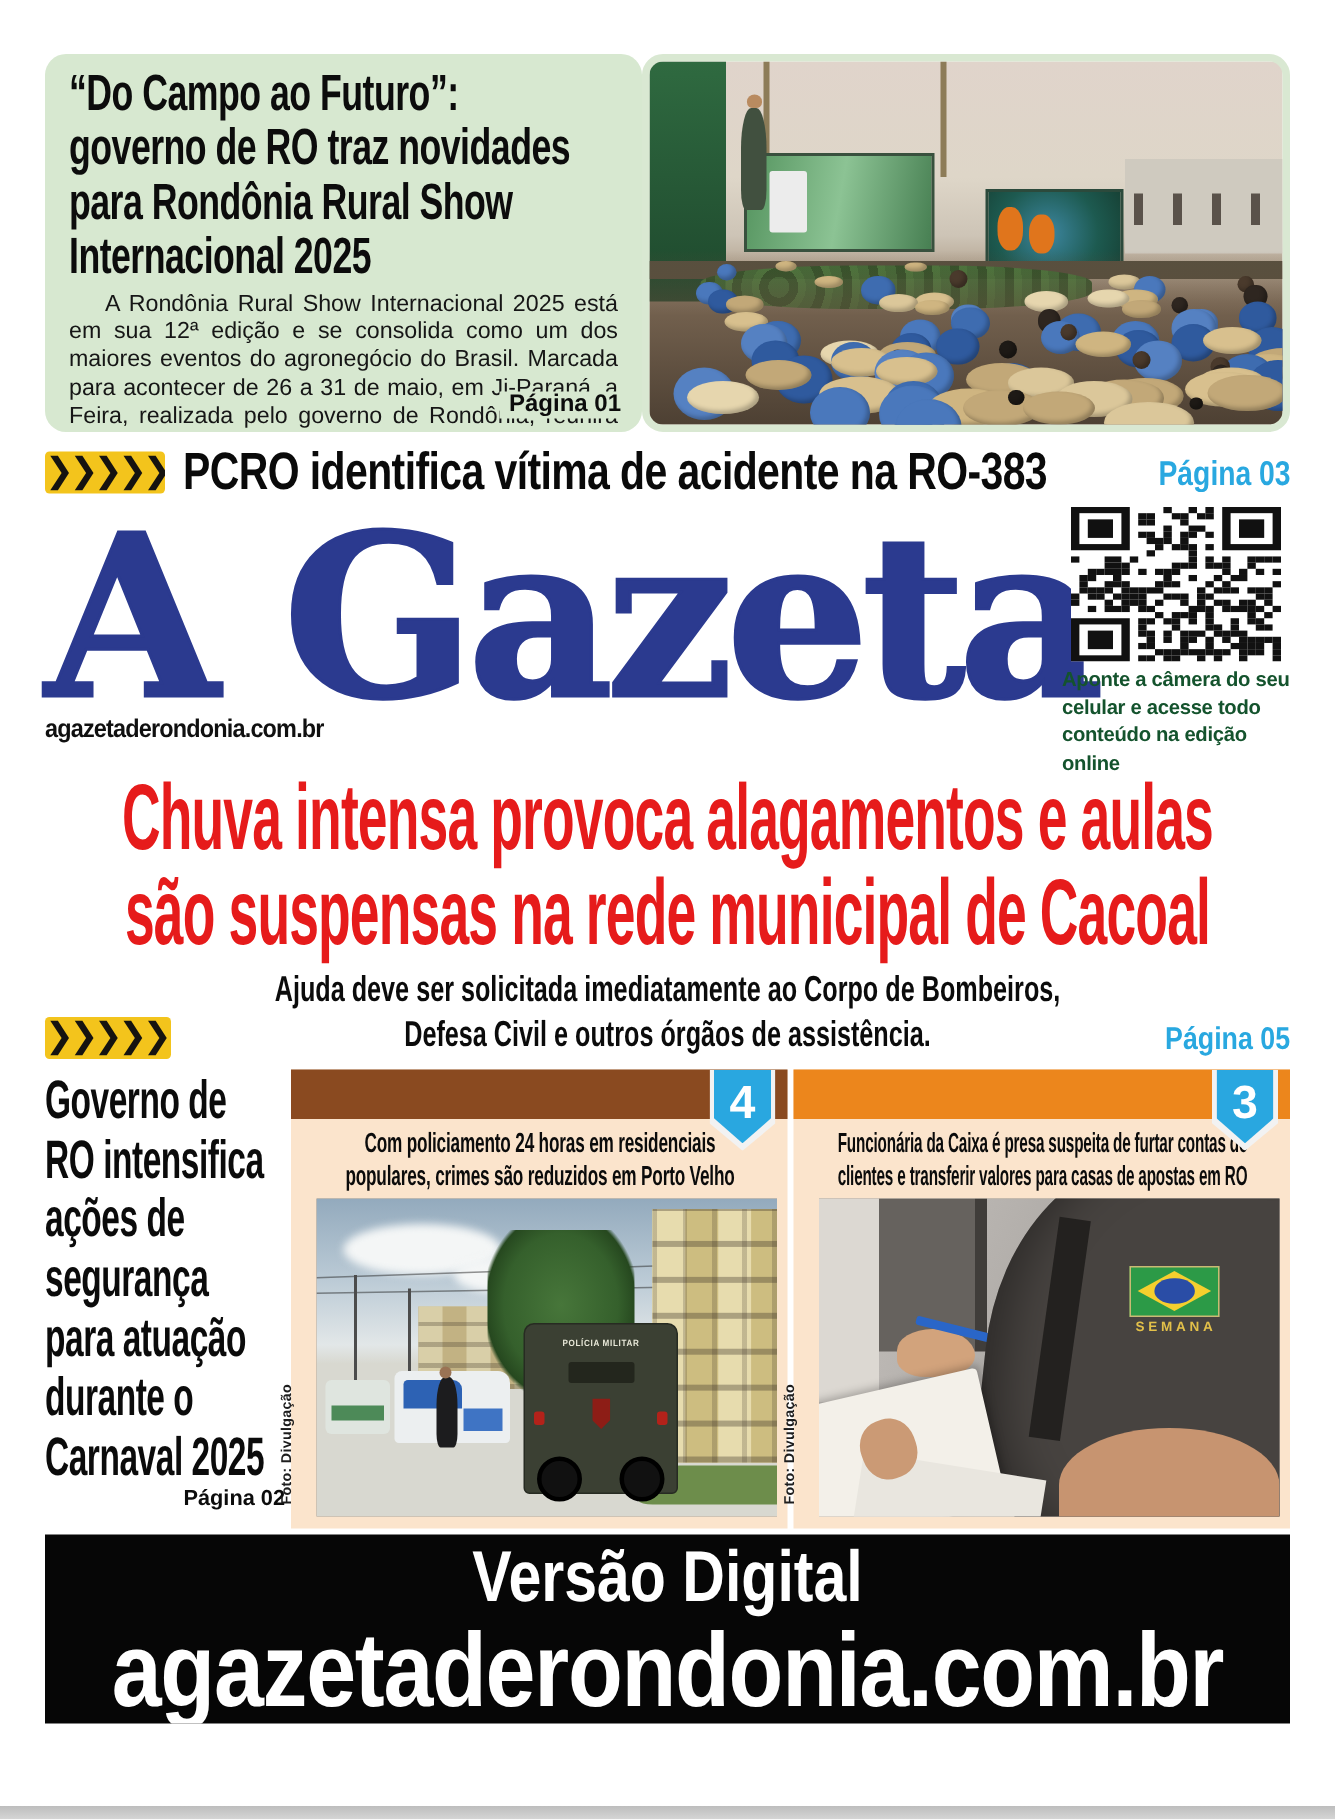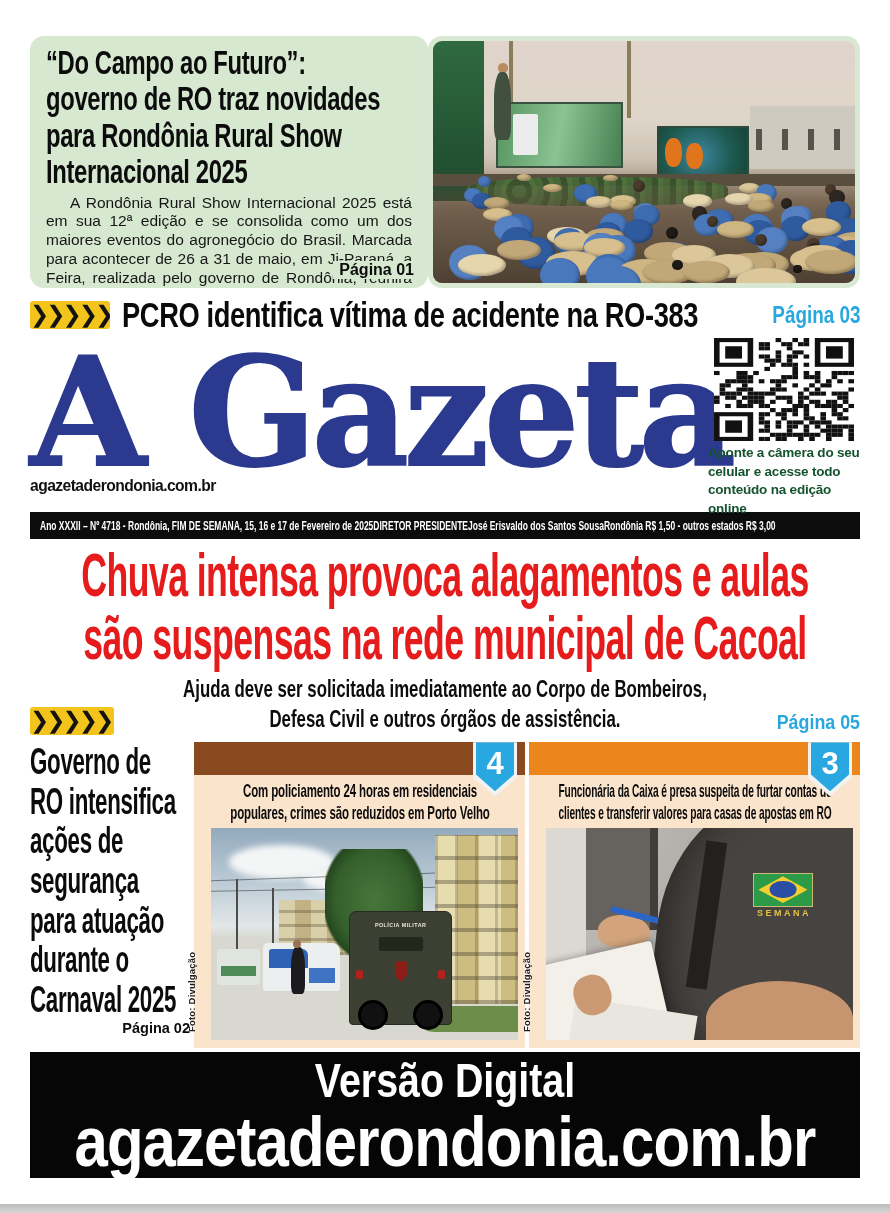--- a/index.html
+++ b/index.html
@@ -539,28 +539,20 @@
             <rect x="19" y="1" width="5" height="5" fill="#fff"></rect>
             <rect x="20" y="2" width="3" height="3" fill="#111"></rect>
             <rect x="0" y="18" width="7" height="7" fill="#111"></rect>
             <rect x="1" y="19" width="5" height="5" fill="#fff"></rect>
             <rect x="2" y="20" width="3" height="3" fill="#111"></rect>
           </svg>
         <div class="qr-caption">Aponte a câmera do seu celular e acesse todo conteúdo na edição online</div>
       </div>
     </section>
 
-    <section class="info-bar">
-      <div class="info-inner">
-        <span>Ano XXXII – Nº 4718 - Rondônia, FIM DE SEMANA, 15, 16 e 17 de Fevereiro de 2025</span>
-        <span>DIRETOR PRESIDENTE</span>
-        <span>José Erisvaldo dos Santos Sousa</span>
-        <span>Rondônia R$ 1,50 -  outros estados R$ 3,00</span>
-      </div>
-    </section>
 
     <section class="lead">
       <div class="lead-headline">Chuva intensa provoca alagamentos e aulas
 são suspensas na rede municipal de Cacoal</div>
       <div class="lead-sub-wrap">
         <div class="lead-subhead">Ajuda deve ser solicitada imediatamente ao Corpo de Bombeiros,
 Defesa Civil e outros órgãos de assistência.</div>
         <div class="chevrons chev2">❯❯❯❯❯❯❯</div>
         <div class="pageref-blue lead-pageref">Página 05</div>
       </div>

